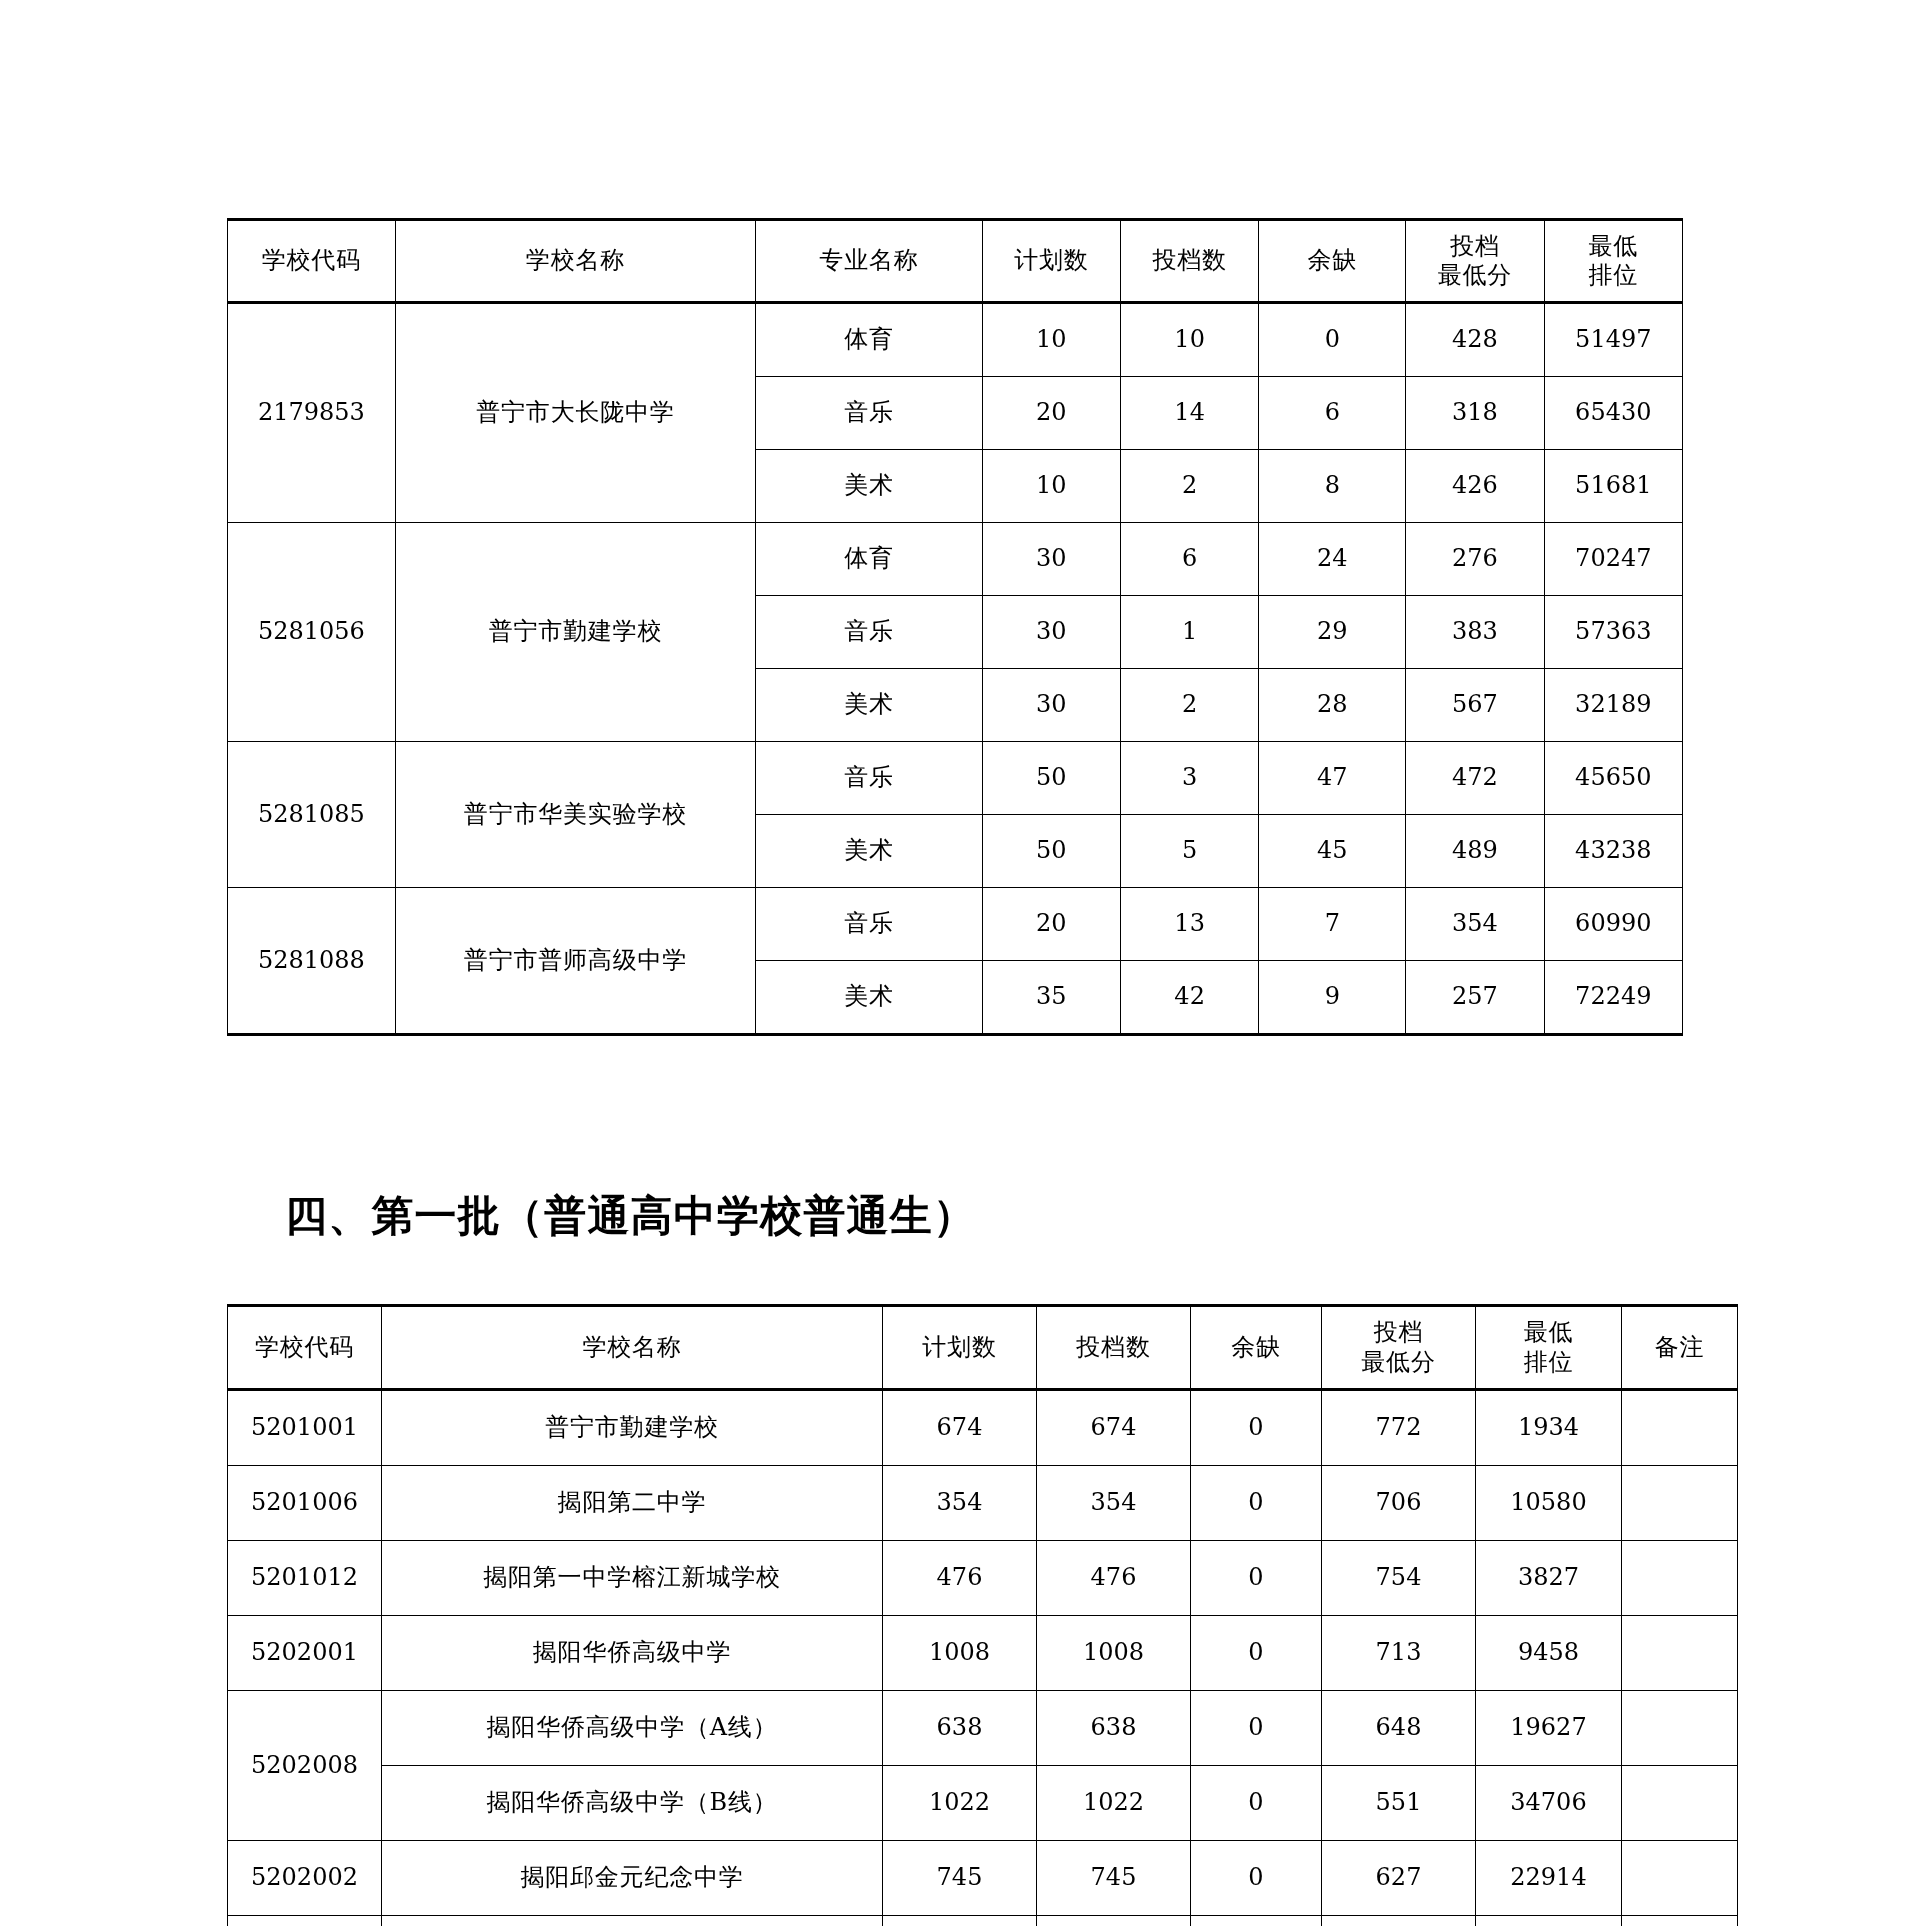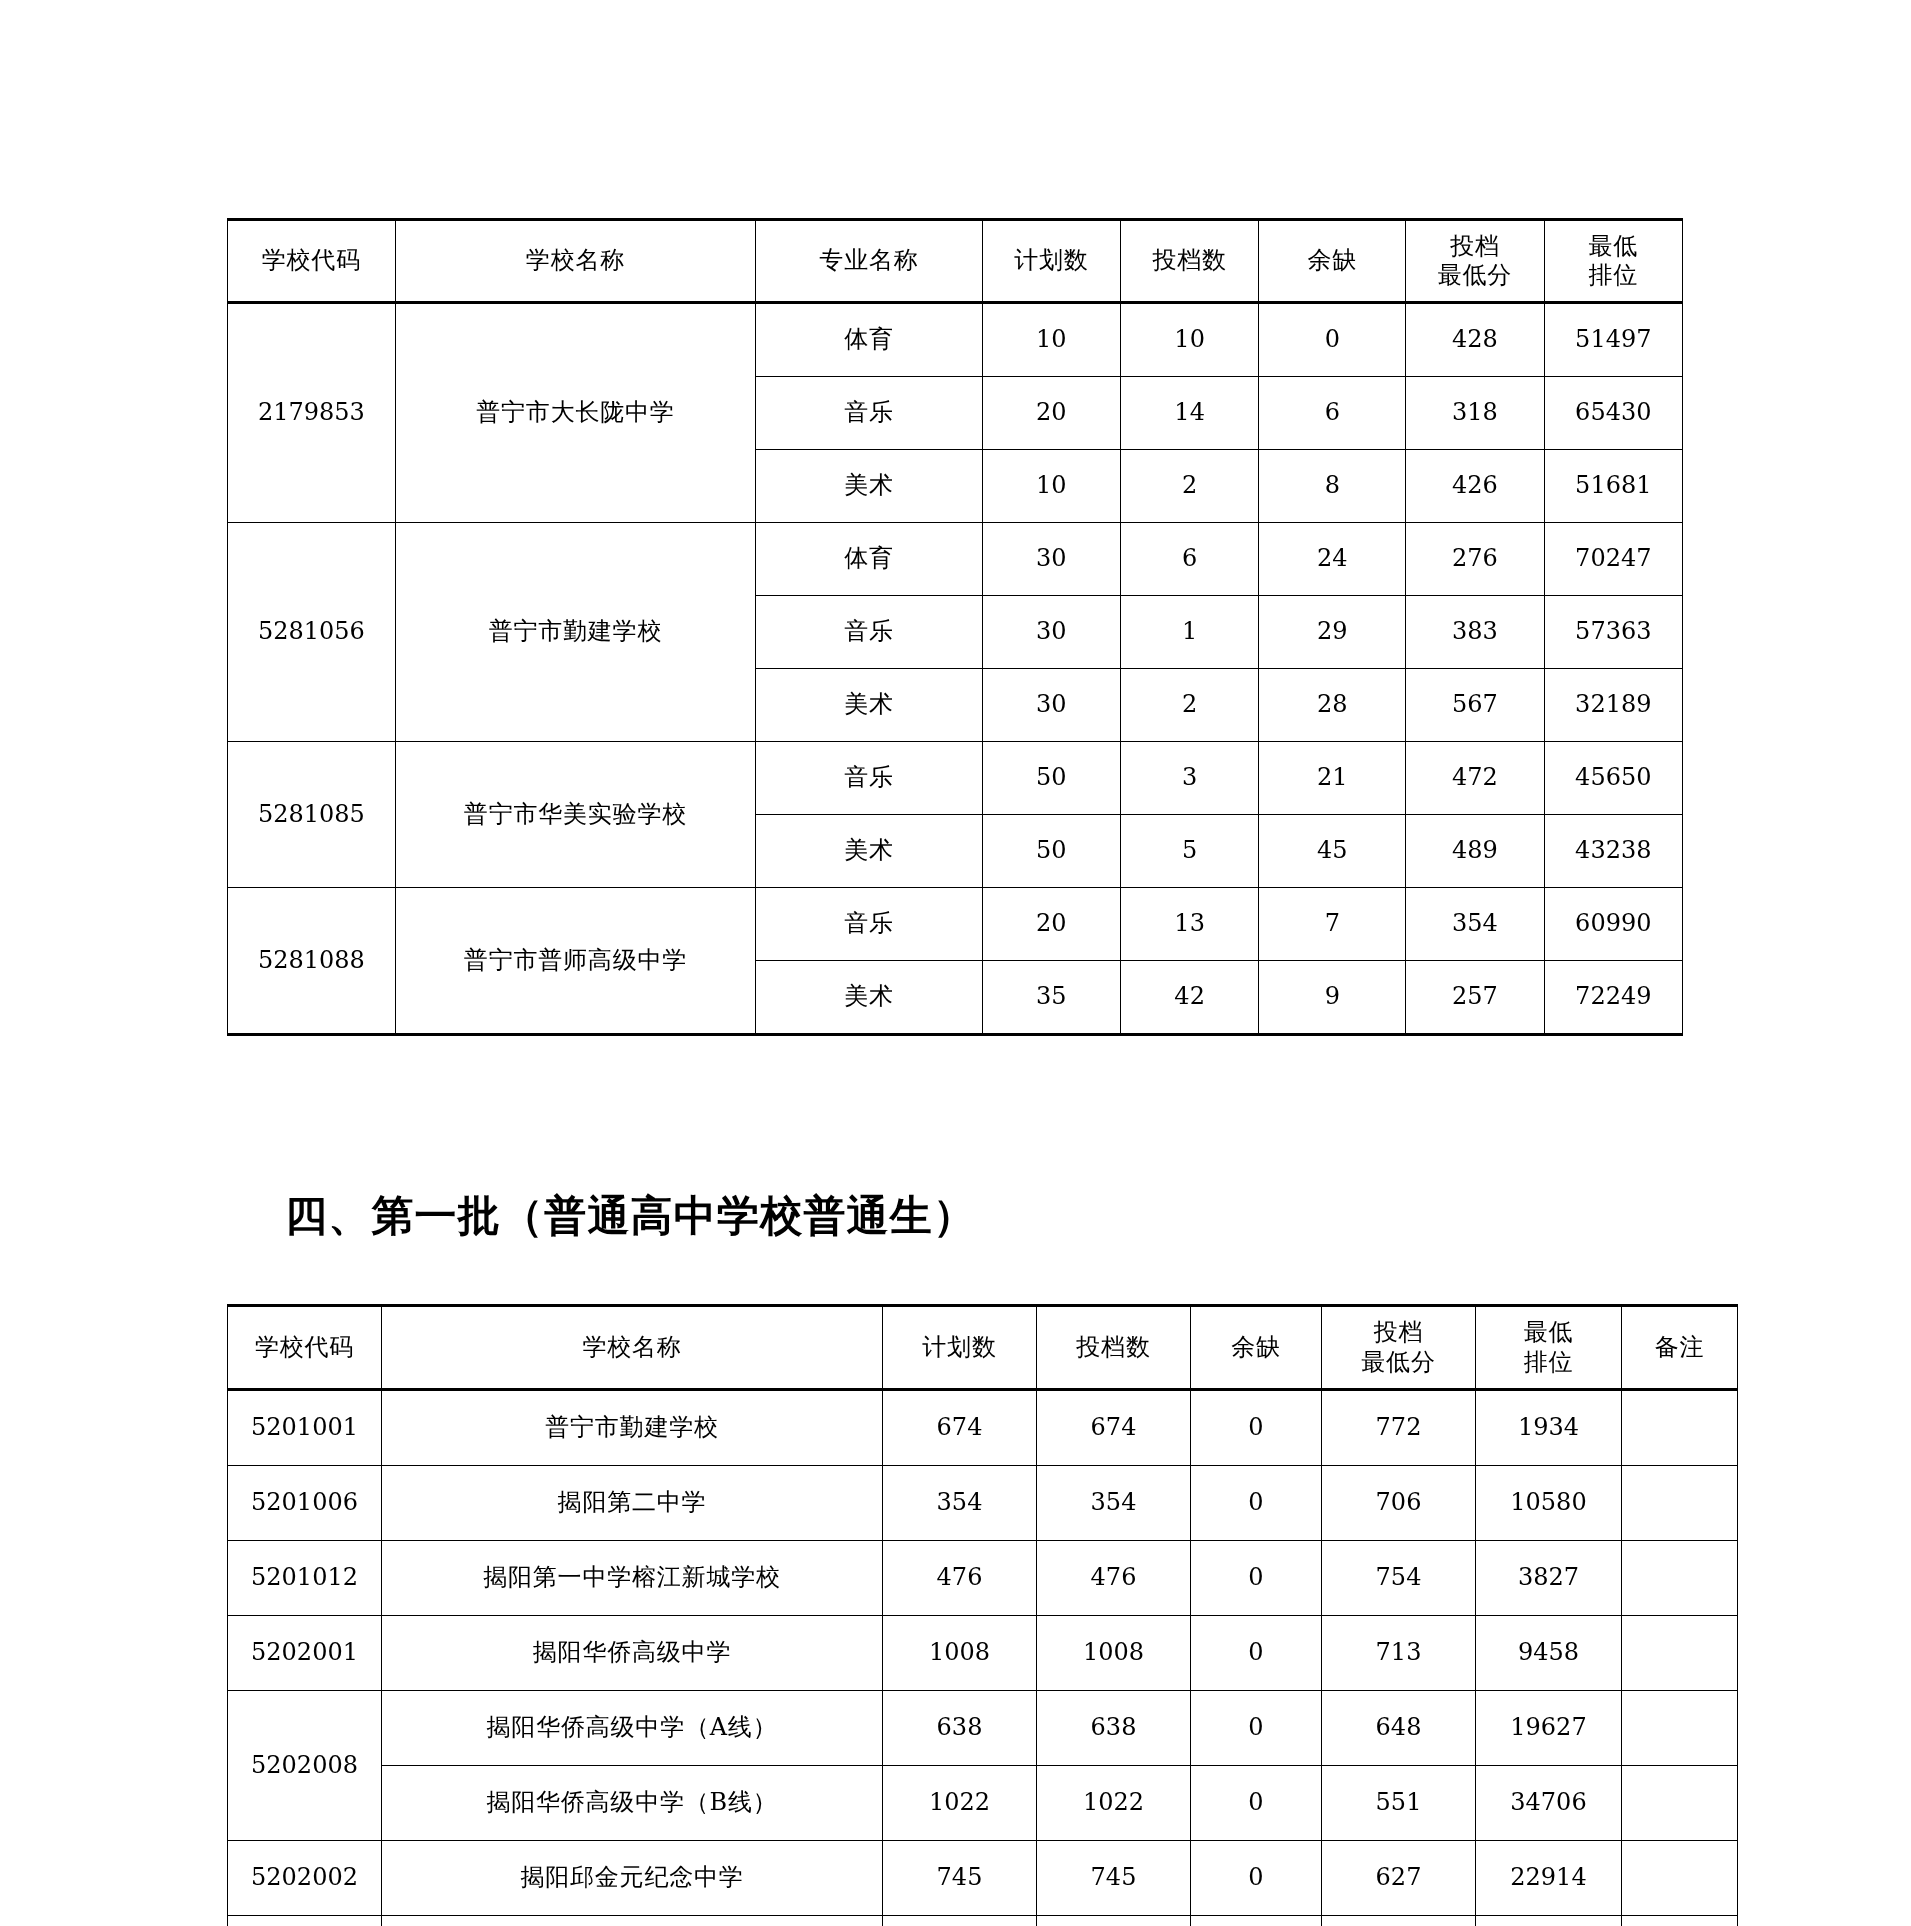--- a/index.html
+++ b/index.html
@@ -160,21 +160,21 @@
           <td class="num">28</td>
           <td class="num">567</td>
           <td class="num outer-right">32189</td>
         </tr>
         <tr>
           <td class="num outer-left" rowspan="2">5281085</td>
           <td class="cn" rowspan="2">普宁市华美实验学校</td>
           <td class="cn">音乐</td>
           <td class="num">50</td>
           <td class="num">3</td>
-          <td class="num">21</td>
+          <td class="num">47</td>
           <td class="num">472</td>
           <td class="num outer-right">45650</td>
         </tr>
         <tr>
           <td class="cn">美术</td>
           <td class="num">50</td>
           <td class="num">5</td>
           <td class="num">45</td>
           <td class="num">489</td>
           <td class="num outer-right">43238</td>

